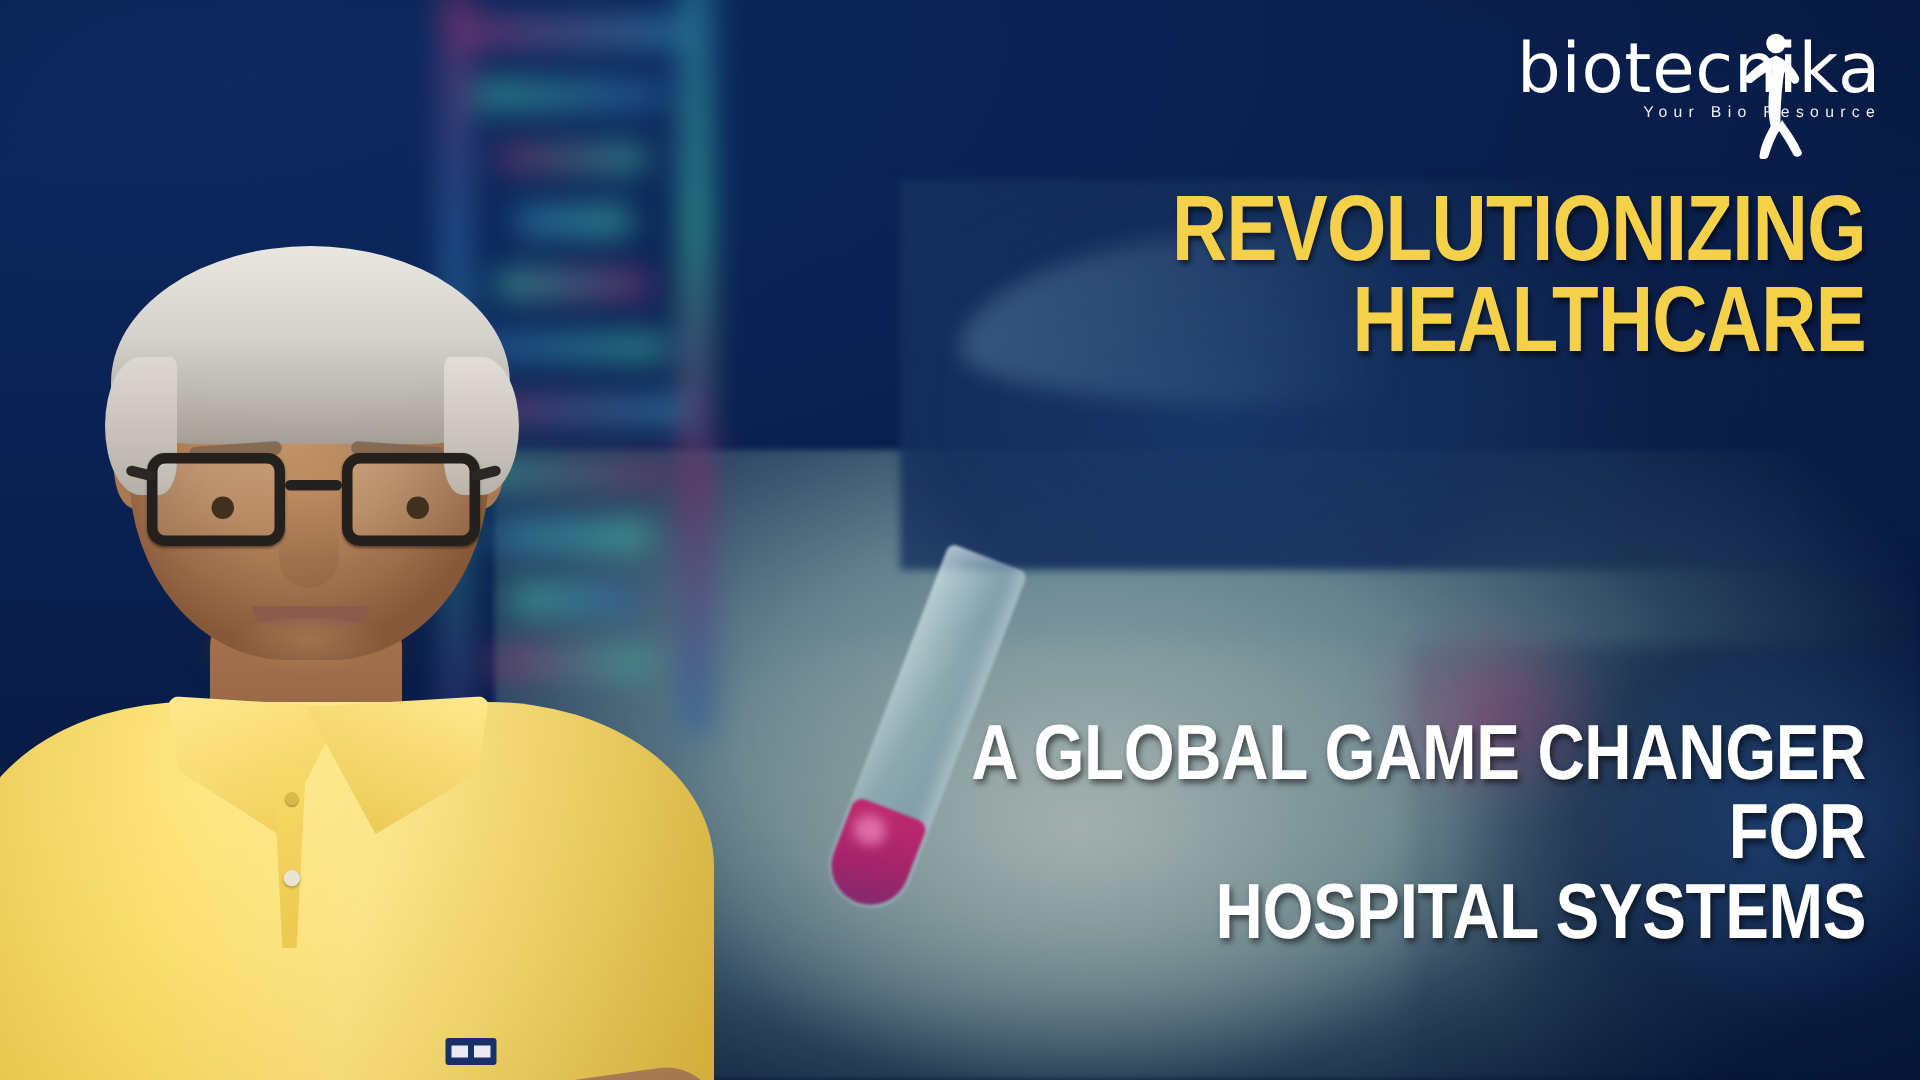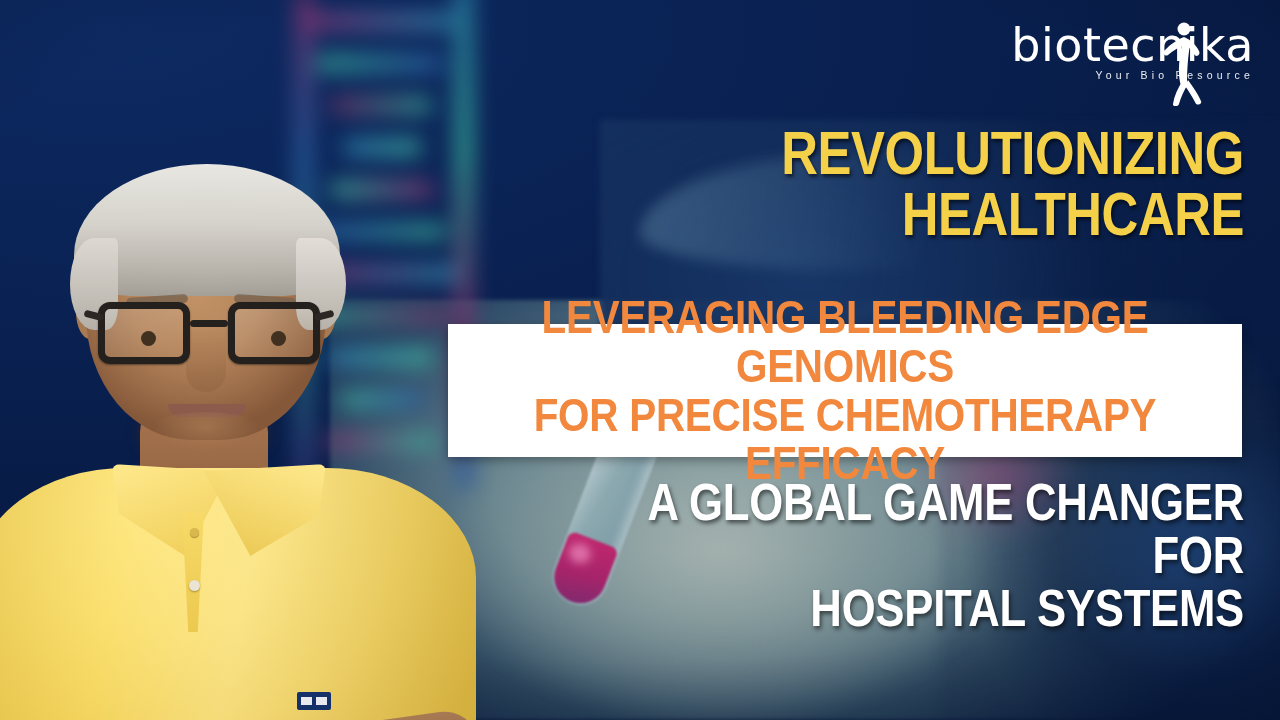--- a/index.html
+++ b/index.html
@@ -281,25 +281,19 @@
       <path d="M23 60 C18 68, 14 76, 13 84 C12.6 87, 18 87, 19 84 C21 77, 24 70, 28 64 Z" fill="#fff"></path>
       <path d="M28 60 C33 67, 38 74, 41 81 C42.5 84, 37 86, 35.5 83 C32 76, 28 70, 25 66 Z" fill="#fff"></path>
     </svg>
   </div>
 
   <div class="headline">
     <div>REVOLUTIONIZING</div>
     <div>HEALTHCARE</div>
   </div>
 
-  <div class="band">
-    <div class="band-text">
-      <div>LEVERAGING BLEEDING EDGE GENOMICS</div>
-      <div>FOR PRECISE CHEMOTHERAPY EFFICACY</div>
-    </div>
-  </div>
 
   <div class="tagline">
     <div>A GLOBAL GAME CHANGER FOR</div>
     <div>HOSPITAL SYSTEMS</div>
   </div>
 
 </div>
 
 </body></html>

